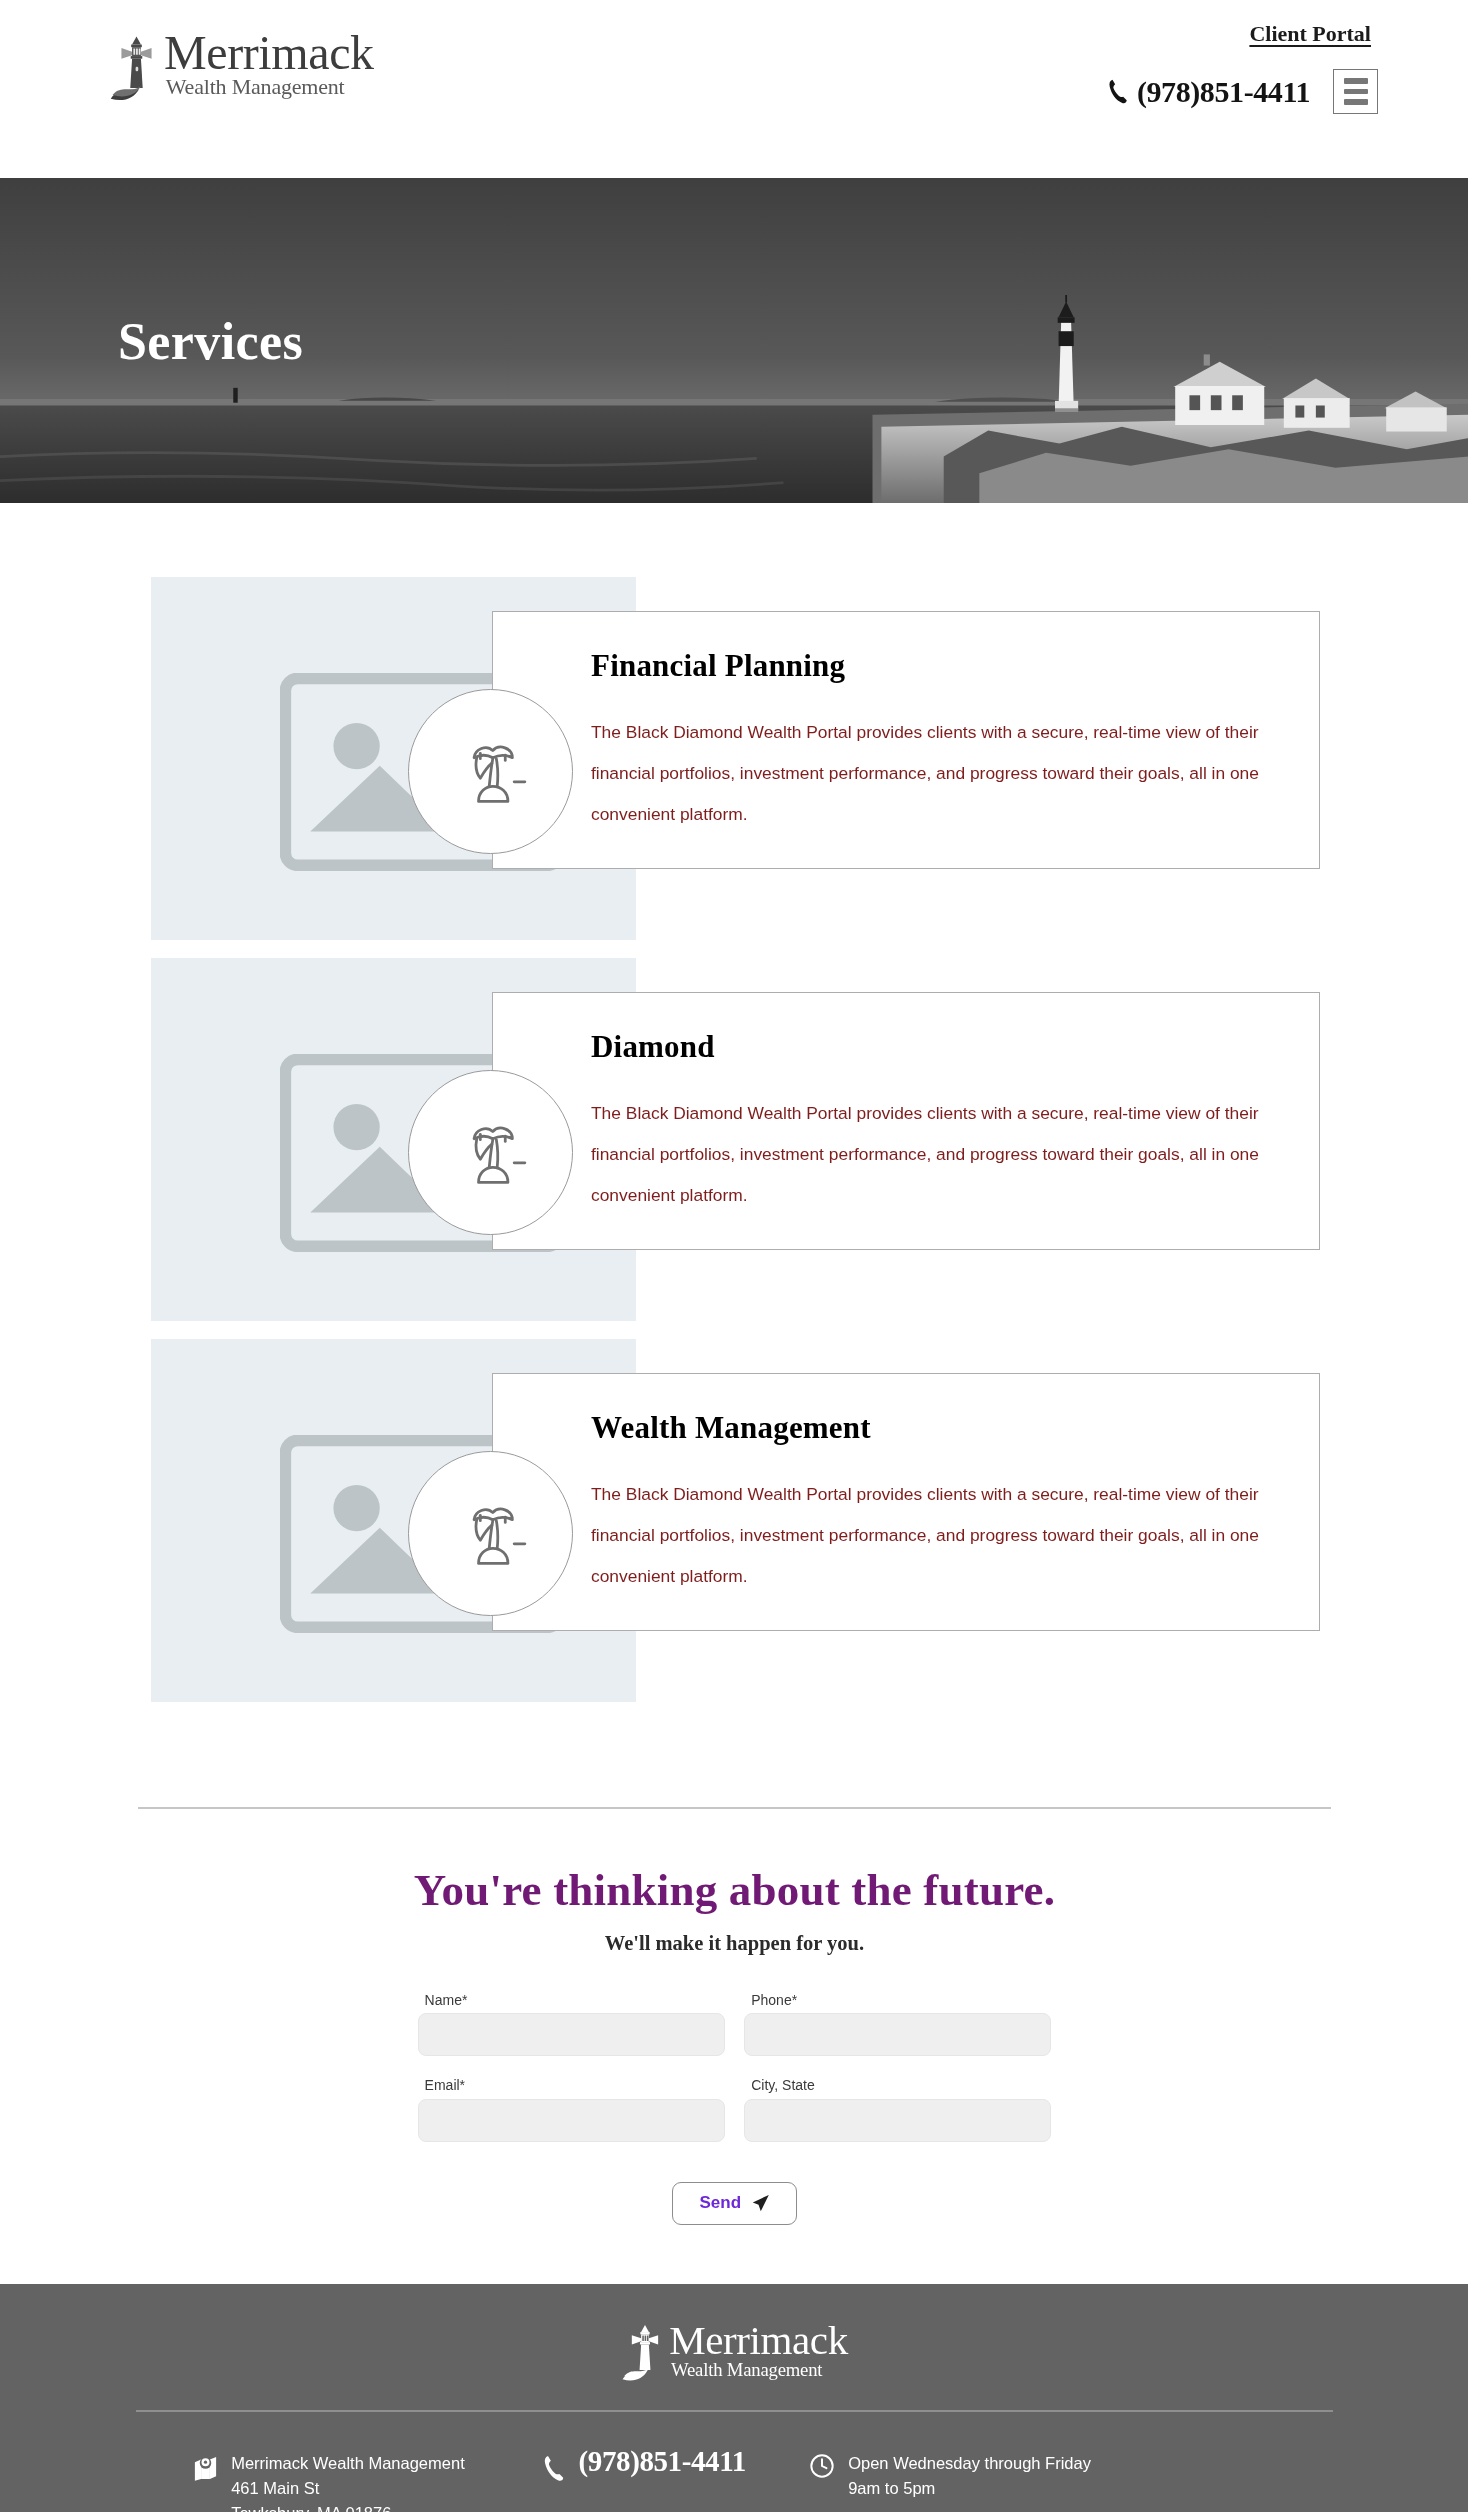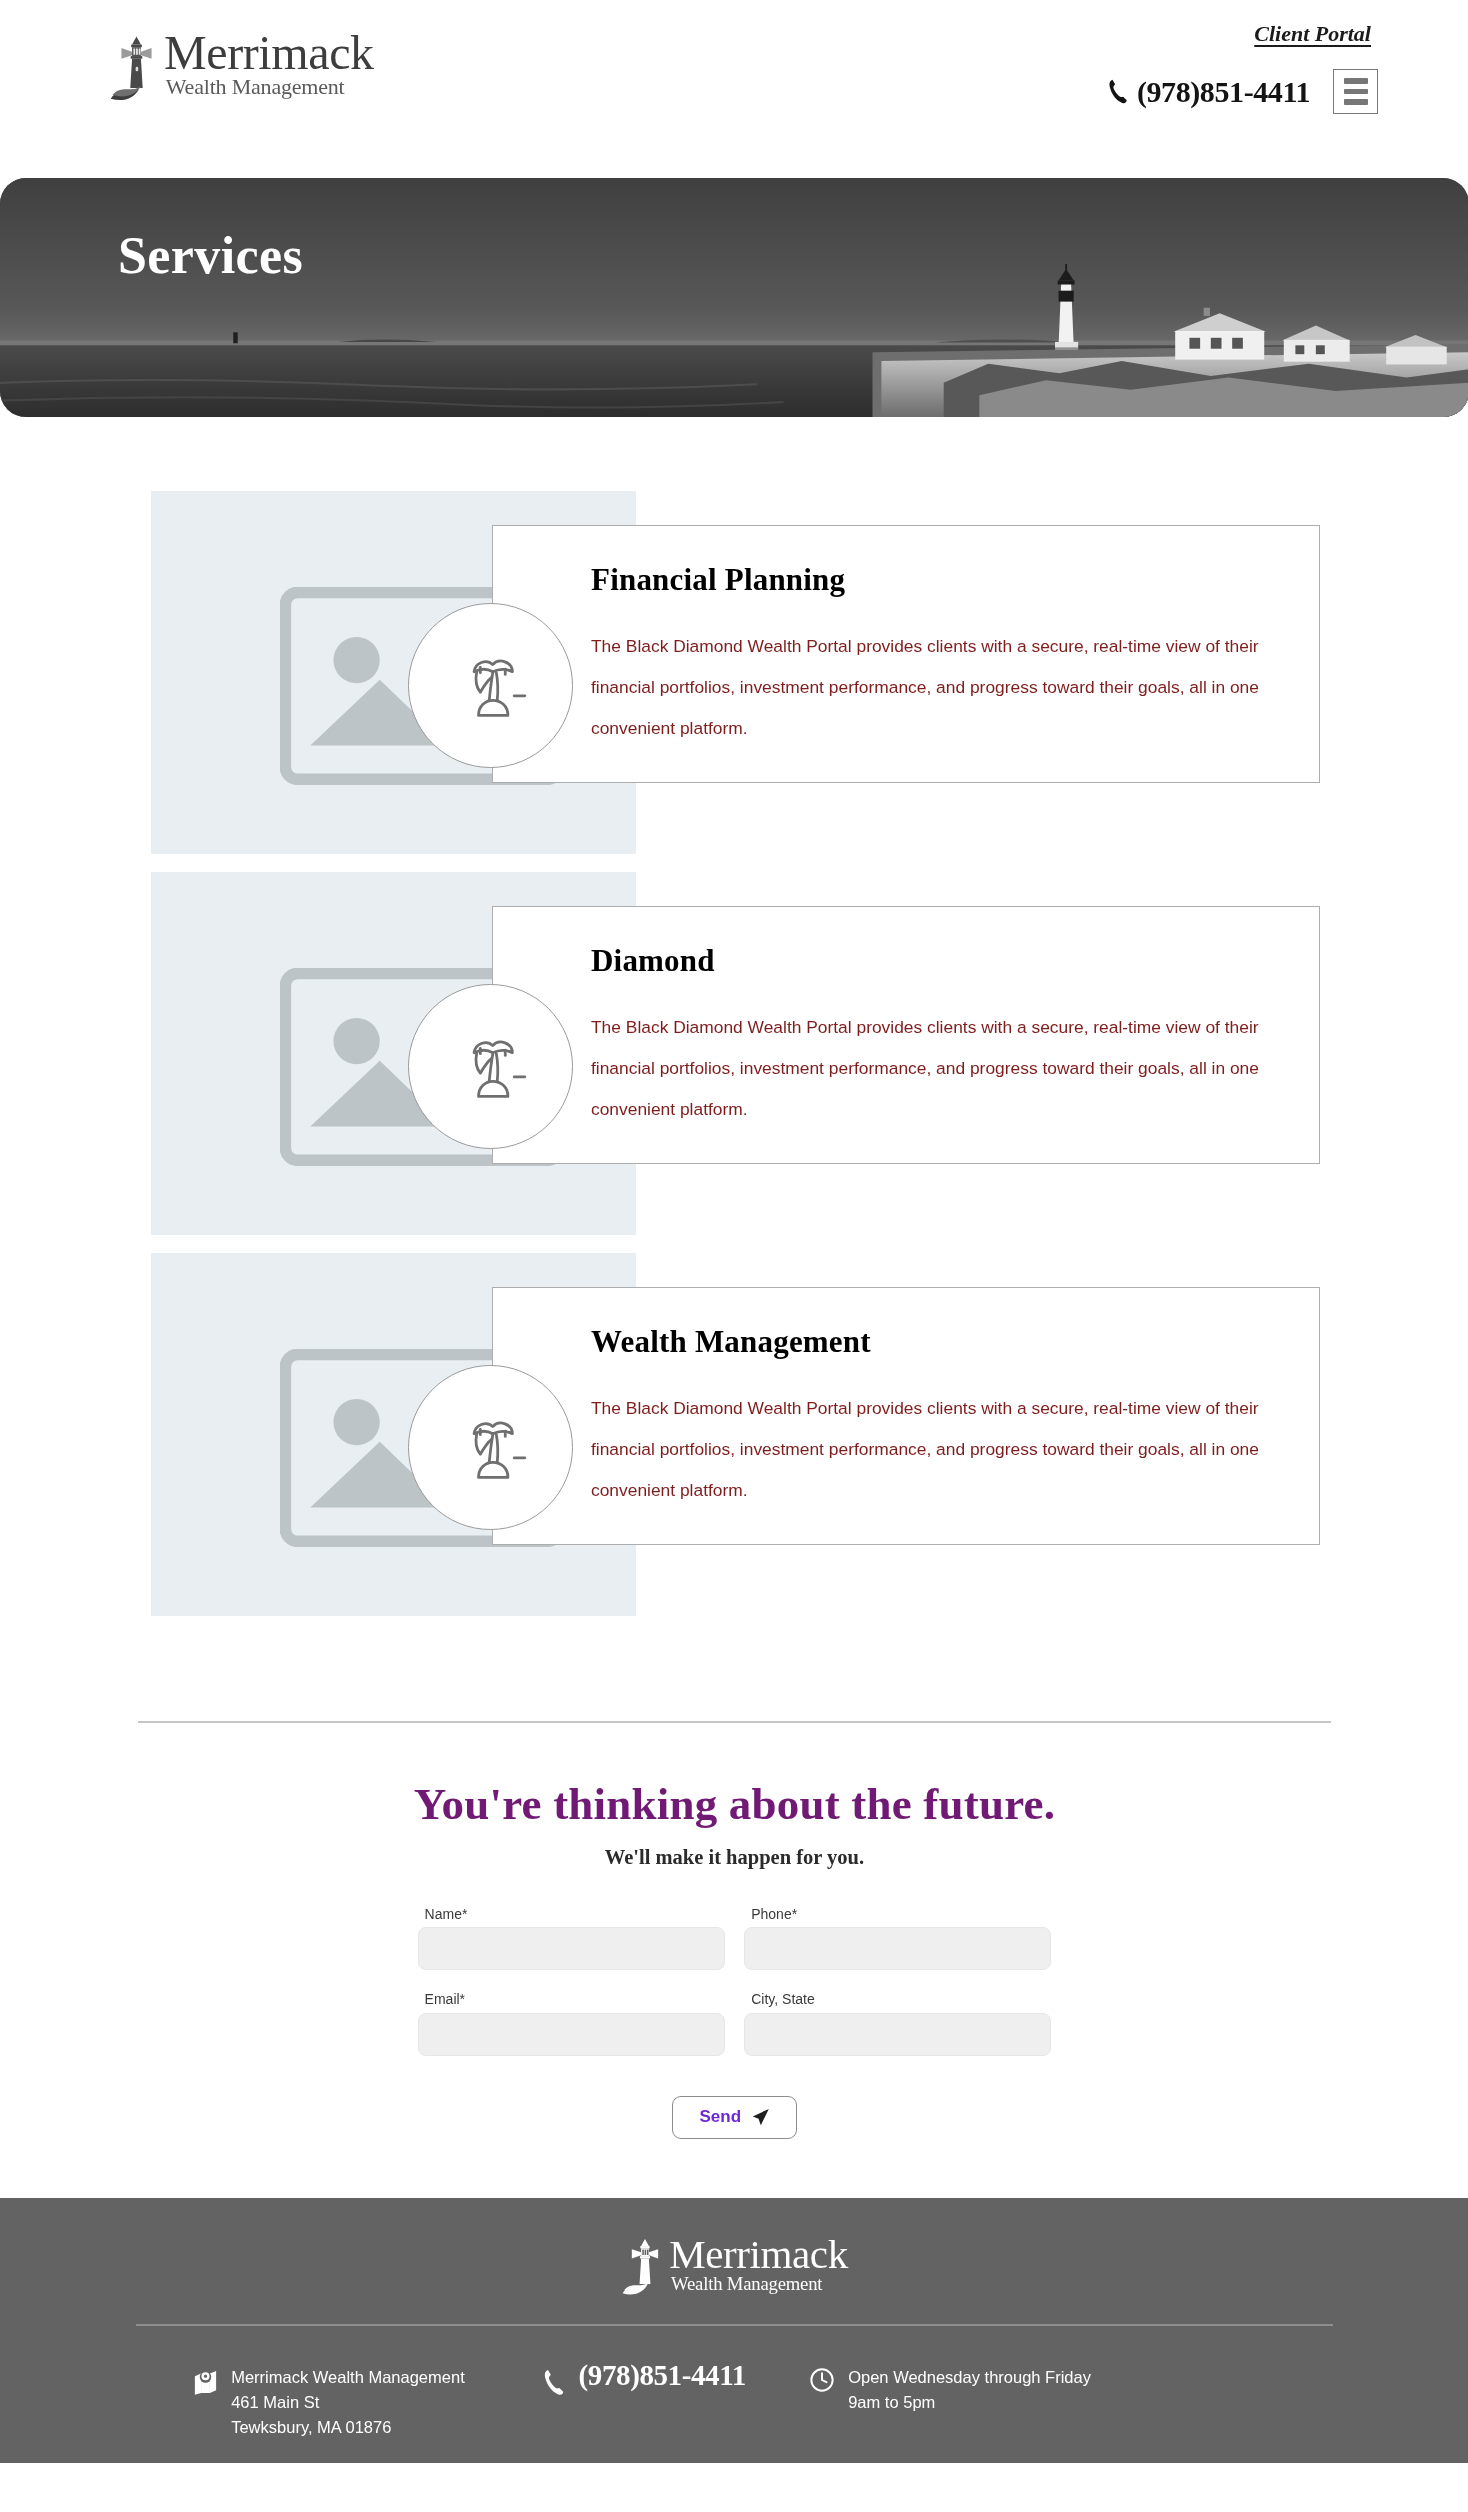--- a/index.html
+++ b/index.html
@@ -59,21 +59,20 @@
     position: absolute;
     right: 98px;
     top: 20.5px;
     font-family: "Liberation Serif", serif;
     font-weight: 700;
     font-size: 22px;
     color: #1b1b1b;
     text-decoration: underline;
     text-underline-offset: 3.6px;
     cursor: pointer;
-    font-style: italic;
   }
 
   .header-right {
     position: absolute;
     right: 91px;
     top: 69px;
     display: flex;
     align-items: center;
     gap: 23px;
   }
@@ -102,24 +101,23 @@
   }
   .hamburger span {
     display:block; width: 24px; height: 5.3px;
     background: #777777; border-radius: 0.9px;
   }
 
   
   .hero {
     position: relative;
     width: 1469px;
-    height: 239px;
+    height: 325px;
     overflow: hidden;
     background: #4a4a4a;
-    border-radius: 26px;
   }
   .hero-photo { position:absolute; inset:0; width:100%; height:100%; display:block; }
   .hero-title {
     position: absolute;
     left: 118px;
     bottom: 132px;
     font-family: "Liberation Serif", serif;
     font-weight: 700;
     font-size: 52px;
     color: #ffffff;

